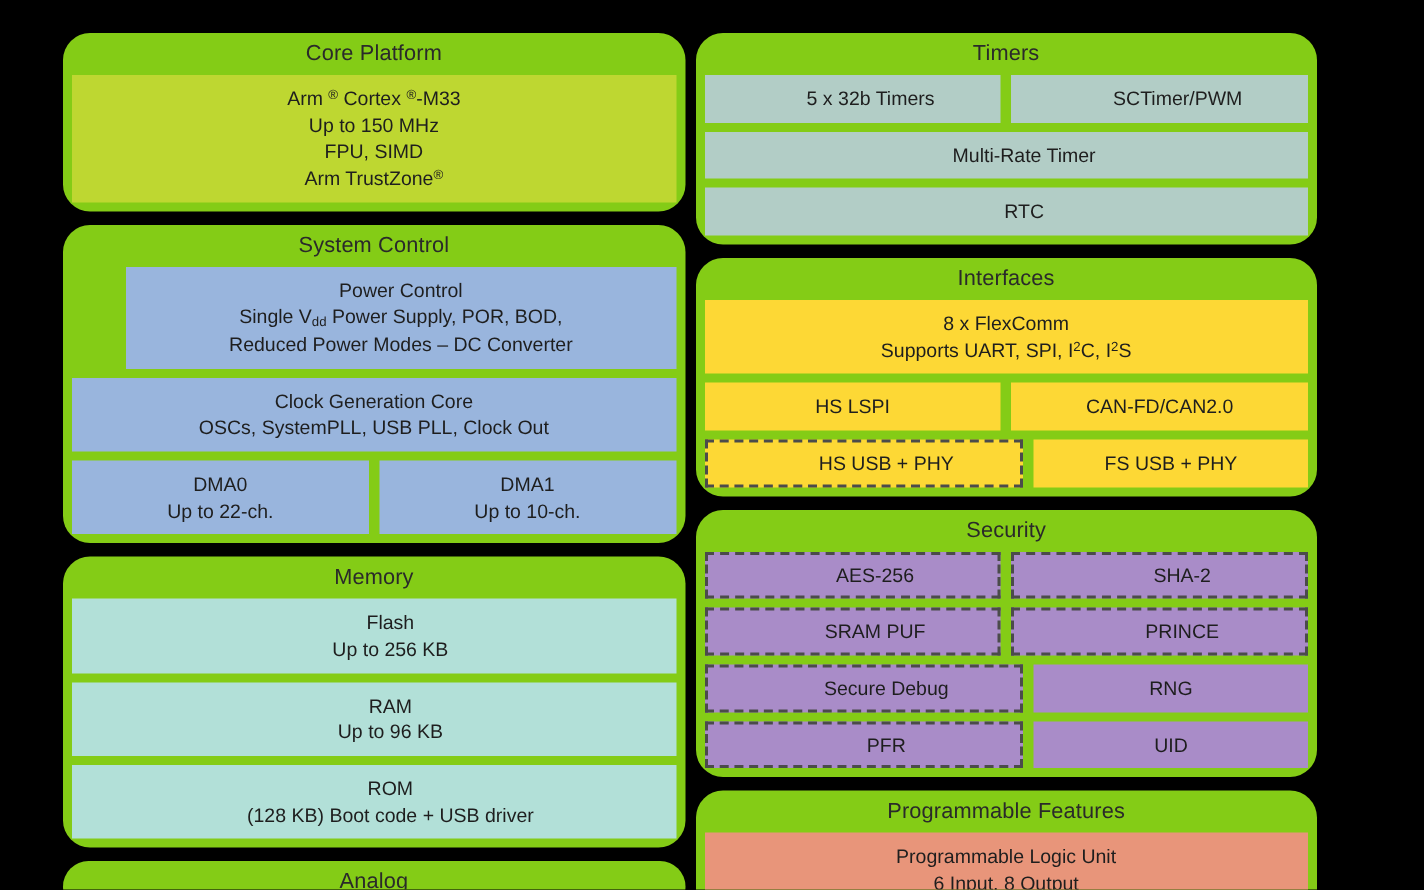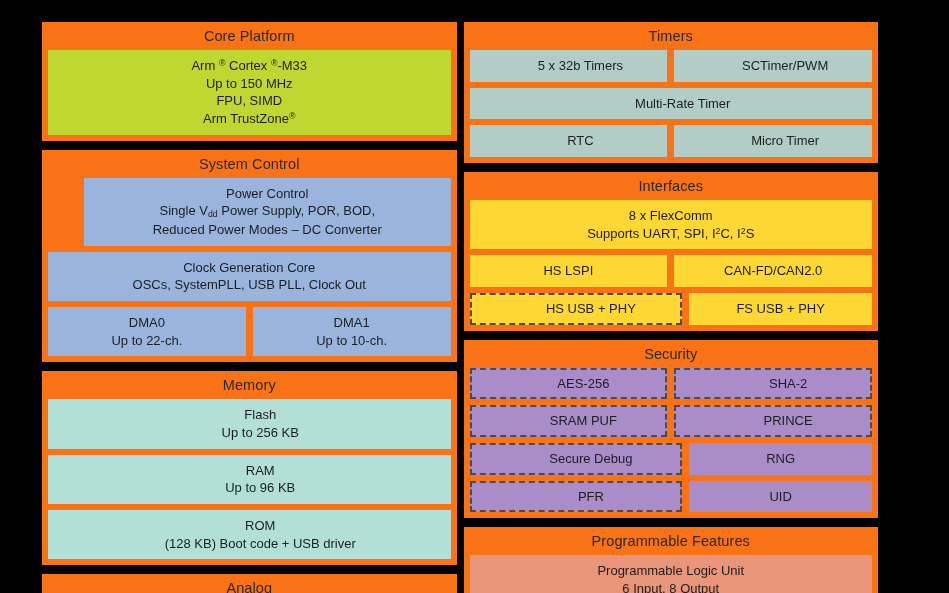--- a/index.html
+++ b/index.html
@@ -13,24 +13,25 @@
     position: relative;
     width: 949px; height: 593px;
     background: #000000;
     display: flex;
     gap: 7px;
     padding: 22px 71px 8px 42px;
   }
   .column { display: flex; flex-direction: column; flex: 1 1 0; min-width: 0; }
 
   .panel {
-    background: #f97316;
+    background: #84cc16;
     padding: 3px 6px 6px 6px;
     display: flex;
     flex-direction: column;
+    border-radius: 18px;
   }
   .panel + .panel { margin-top: 9px; }
 
   .panel-title {
     text-align: center;
     font-size: 14.5px;
     color: #2a2a2a;
     line-height: 1.45;
     padding: 1px 0 3px 0;
     letter-spacing: 0.1px;
@@ -170,23 +171,20 @@
       </div>
       <div class="block-row">
         <div class="block c-gteal h-tmr">
           <span class="ln">Multi-Rate  Timer</span>
         </div>
       </div>
       <div class="block-row">
         <div class="block c-gteal h-tmr">
           <span class="ln">RTC</span>
         </div>
-        <div class="block c-gteal h-tmr">
-          <span class="ln">Micro  Timer</span>
-        </div>
       </div>
     </div>
 
     <div class="panel">
       <div class="panel-title">Interfaces</div>
       <div class="block-row">
         <div class="block c-yellow h-flex">
           <span class="ln">8 x FlexComm</span>
           <span class="ln"><span>Supports UART, SPI, I</span><sup>2</sup><span>C, I</span><sup>2</sup><span>S</span></span>
         </div>

